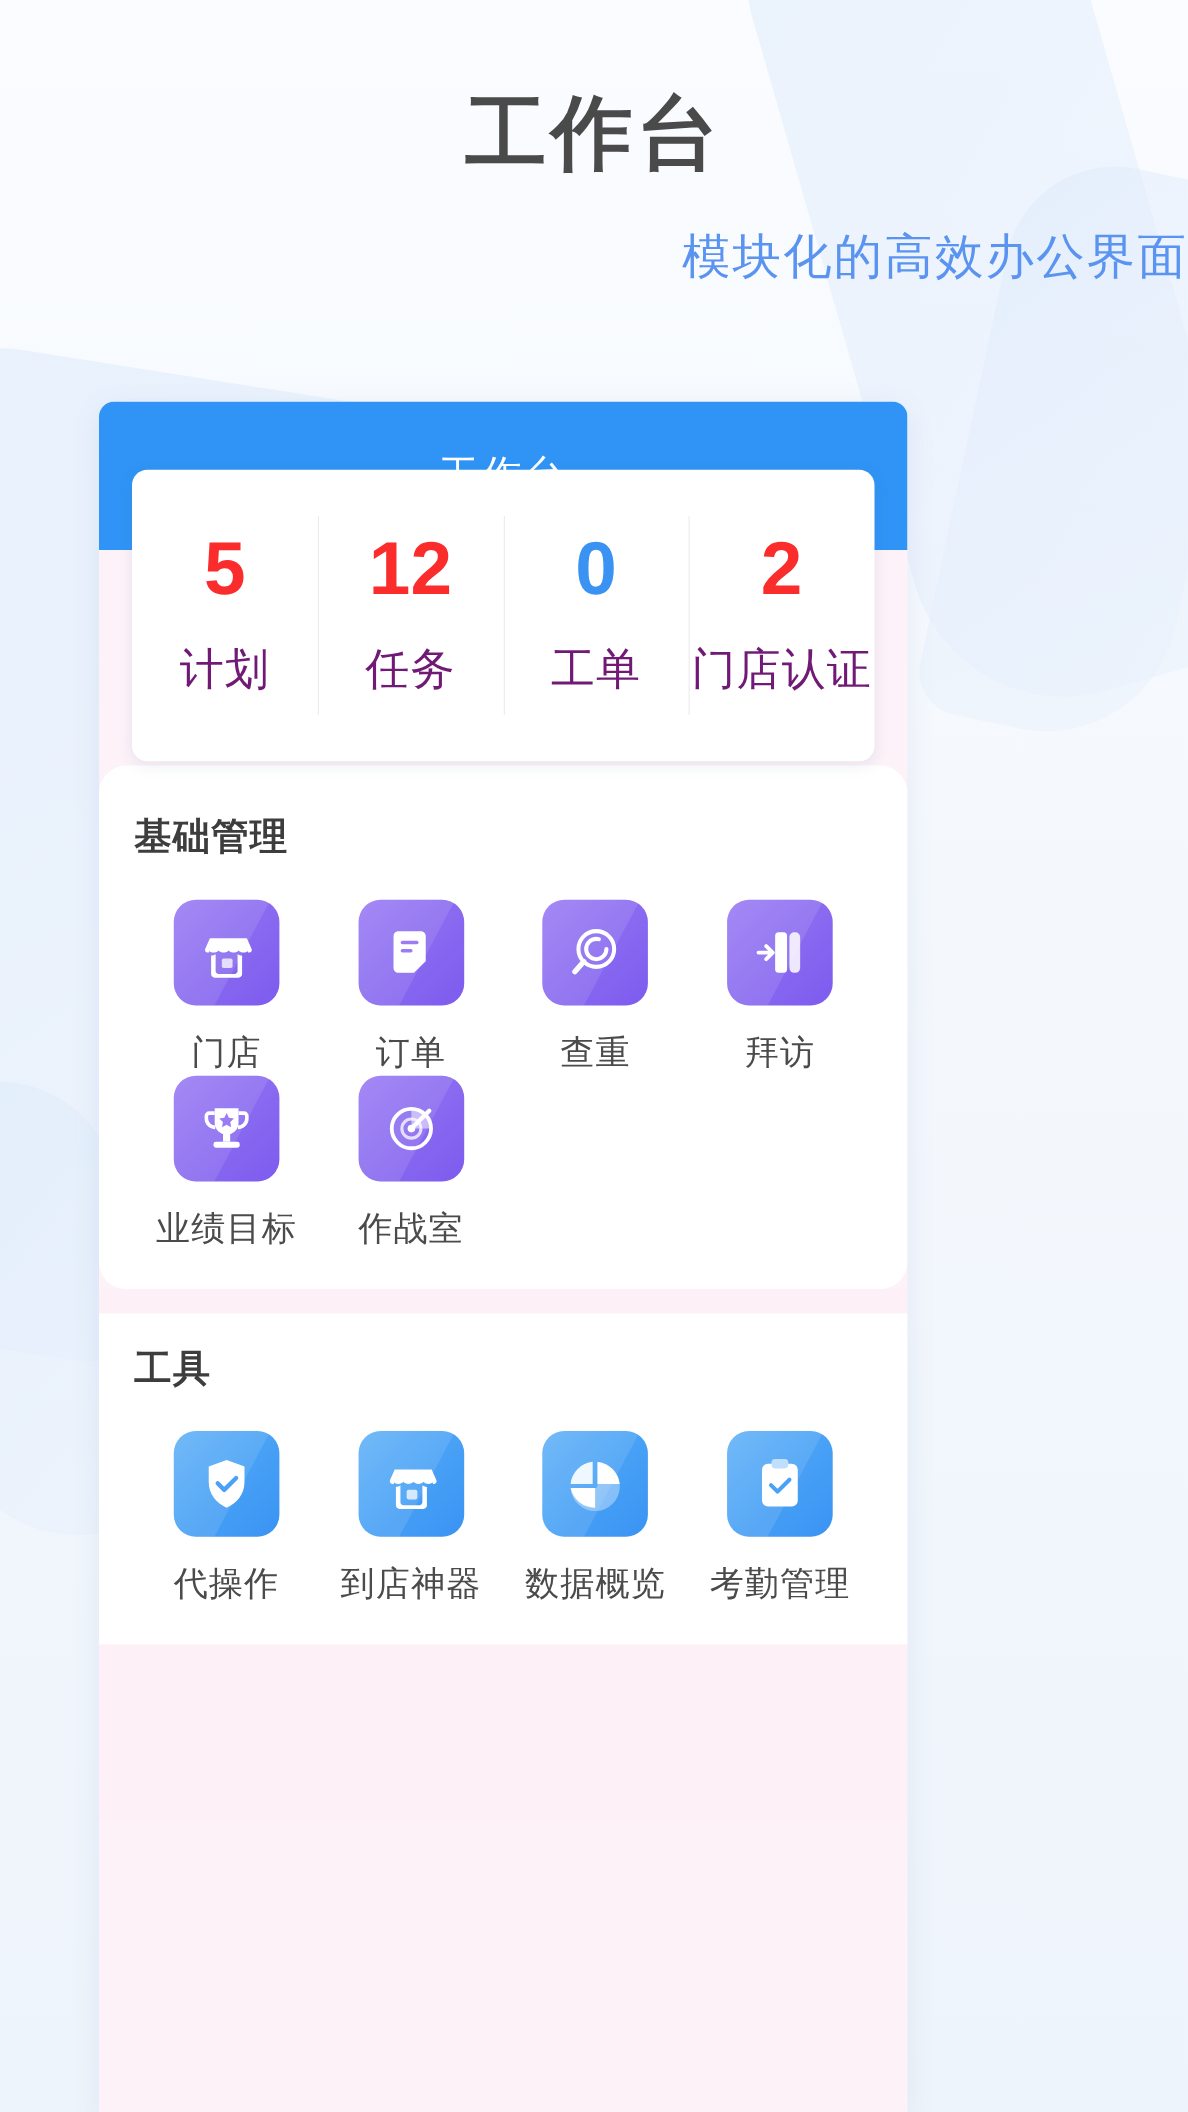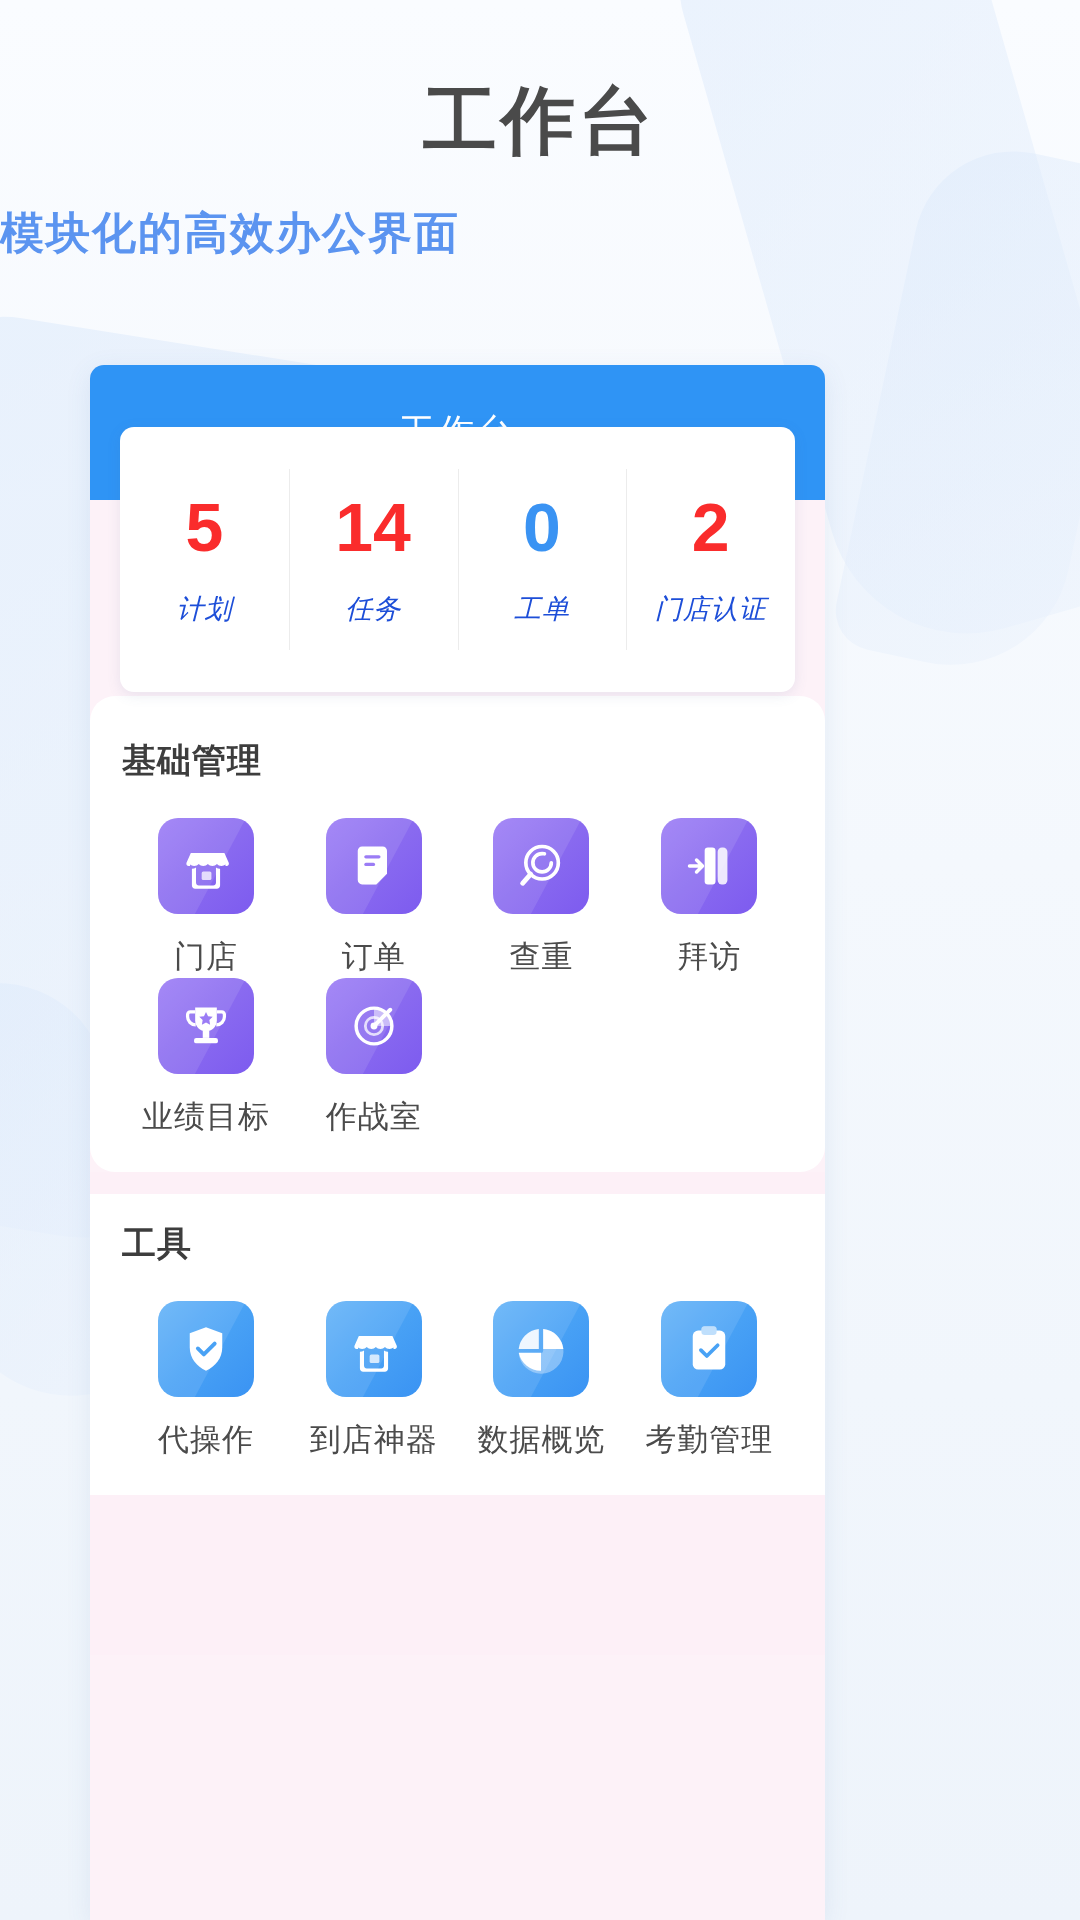--- a/index.html
+++ b/index.html
@@ -33,22 +33,22 @@
 
   
   .page-title {
     position: absolute; left: 0; right: 0; top: 72px;
     text-align: center;
     font-size: 74px; font-weight: 700; color: #4a4a4a;
     letter-spacing: 4px;
   }
   .page-subtitle {
     position: absolute; left: 0; right: 0; top: 204px;
-    text-align: left;
-    font-size: 44px; font-weight: 700; color: #5b94f0;
+    text-align: right;
+    font-size: 44px; font-weight: 400; color: #5b94f0;
     letter-spacing: 2px;
   }
 
   
   .phone {
     position: absolute;
     left: 90px; top: 365px;
     width: 735px; height: 1555px;
     background: #fdf2f8;
     border-radius: 14px 14px 0 0;
@@ -78,21 +78,21 @@
     display: flex; flex-direction: column;
     align-items: center; justify-content: center;
     position: relative;
   }
   .stat + .stat::before {
     content: "";
     position: absolute; left: 0; top: 42px; bottom: 42px;
     width: 1px; background: #ececec;
   }
   .stat-value { font-size: 68px; font-weight: 700; line-height: 1; }
-  .stat-label { margin-top: 30px; font-size: 27px; color: #1d4ed8; letter-spacing: 1px; font-style: italic; }
+  .stat-label { margin-top: 30px; font-size: 40px; color: #701a75; letter-spacing: 1px; }
 
   .panel {
     background: #ffffff;
     padding: 0 32px;
   }
   .panel-basic { margin-top: 196px; padding-top: 42px; padding-bottom: 34px; border-radius: 25px; }
   .panel-gap { height: 22px; background: #fdf0f7; }
   .panel-tools { padding-top: 27px; padding-bottom: 34px; }
 
   .section-title {
@@ -149,21 +149,21 @@
       <span>工作台</span>
     </div>
 
     <div class="stats-wrap">
       <div class="stats-card" id="stats-card">
           <div class="stat">
             <div class="stat-value" style="color:#fa2c2c">5</div>
             <div class="stat-label">计划</div>
           </div>
           <div class="stat">
-            <div class="stat-value" style="color:#fa2c2c">14</div>
+            <div class="stat-value" style="color:#fa2c2c">12</div>
             <div class="stat-label">任务</div>
           </div>
           <div class="stat">
             <div class="stat-value" style="color:#3a93f3">0</div>
             <div class="stat-label">工单</div>
           </div>
           <div class="stat">
             <div class="stat-value" style="color:#fa2c2c">2</div>
             <div class="stat-label">门店认证</div>
           </div>

